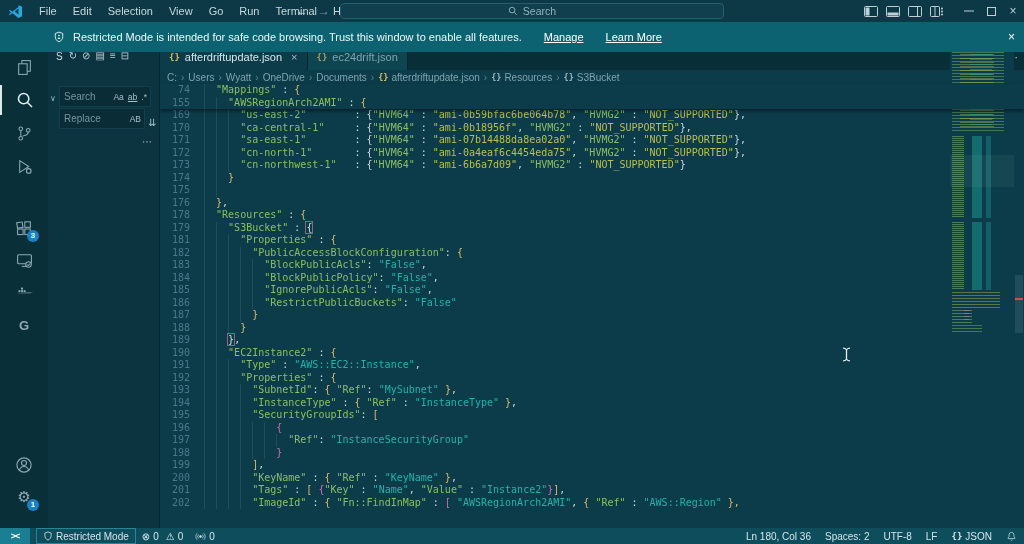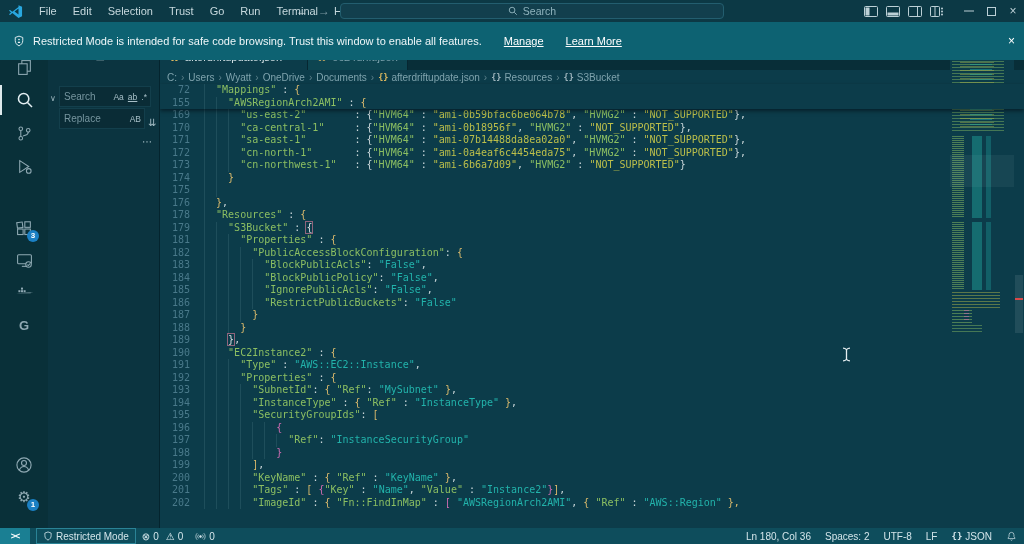--- a/index.html
+++ b/index.html
@@ -24,22 +24,22 @@
   .nav-arrows .dim{color:#7d99a3;}
   .title-search{position:absolute;left:340px;top:3px;width:384px;height:16px;background:#123f4d;
     border:1px solid #235e6f;border-radius:4px;display:flex;align-items:center;justify-content:center;
     gap:5px;color:#8fb3bd;font-size:10.5px;}
   .win-icons{position:absolute;right:0;top:0;height:22px;display:flex;align-items:center;}
   .win-icons .wi{width:22px;height:22px;display:flex;align-items:center;justify-content:center;color:#bcd0d6;}
   .wi.space{width:10px;}
   .wi-close{font-size:12px;}
 
   
-  .banner{position:absolute;top:22px;left:0;right:0;height:38px;background:var(--banner);
-    display:flex;align-items:center;color:#eef6f8;font-size:11px;z-index:29;}
+  .banner{position:absolute;top:22px;left:0;right:0;height:30px;background:var(--banner);
+    display:flex;align-items:center;color:#eef6f8;font-size:11px;z-index:29;padding-left:40px;}
   .banner .bicon{margin:0 8px 0 13px;display:flex;}
   .banner a{color:#fff;text-decoration:underline;margin-left:22px;cursor:pointer;}
   .banner .bclose{position:absolute;right:9px;font-size:12px;color:#fff;cursor:pointer;}
 
   
   .main{position:absolute;top:44px;left:0;right:0;bottom:16px;display:flex;}
 
   
   .activitybar{width:48px;background:var(--activity);position:relative;flex:none;}
   .ab-item{position:absolute;left:0;width:48px;height:30px;display:flex;align-items:center;justify-content:center;color:var(--icon);}
@@ -137,21 +137,21 @@
 
   <div class="titlebar">
     <svg class="logo" viewBox="0 0 16 16">
       <path d="M11.2 1.2 15 3v10l-3.8 1.8L4.6 9.7l-2.4 2-1.2-.7 2.2-2-2.2-2 1.2-.7 2.4 2 6.6-5.1z" fill="#29a8e0"></path>
       <path d="M11.2 4.9v6.2L7 8z" fill="#0c3945"></path>
     </svg>
     <div class="menubar" style="display:flex;">
         <span class="menu-item">File</span>
         <span class="menu-item">Edit</span>
         <span class="menu-item">Selection</span>
-        <span class="menu-item">Trust</span>
+        <span class="menu-item">View</span>
         <span class="menu-item">Go</span>
         <span class="menu-item">Run</span>
         <span class="menu-item">Terminal</span>
         <span class="menu-item">Help</span>
       </div>
     <div class="nav-arrows">
       <span>←</span>
       <span class="dim">→</span>
     </div>
     <div class="title-search">
@@ -355,21 +355,21 @@
           <span class="sep">›</span>
           <span class="bc-ic">{}</span>
           <span>Resources</span>
           <span class="sep">›</span>
           <span class="bc-ic">{}</span>
           <span>S3Bucket</span>
         </div>
 
       <div class="codewrap">
         <div class="sticky">
-            <div class="crow"><span class="ln">72</span><span class="ccode"><i class="guide" style="left: 0ch;"></i><span class="t-w">  </span><span class="t-k">"Mappings"</span><span class="t-p"> : </span><span class="t-g">{</span></span></div>
+            <div class="crow"><span class="ln">74</span><span class="ccode"><i class="guide" style="left: 0ch;"></i><span class="t-w">  </span><span class="t-k">"Mappings"</span><span class="t-p"> : </span><span class="t-g">{</span></span></div>
             <div class="crow"><span class="ln">155</span><span class="ccode"><i class="guide" style="left: 0ch;"></i><i class="guide" style="left: 2ch;"></i><span class="t-w">    </span><span class="t-k">"AWSRegionArch2AMI"</span><span class="t-p"> : </span><span class="t-g">{</span></span></div>
           </div>
         <div>
             <div class="crow"><span class="ln">169</span><span class="ccode"><i class="guide" style="left: 0ch;"></i><i class="guide" style="left: 2ch;"></i><i class="guide" style="left: 4ch;"></i><span class="t-w">      </span><span class="t-k">"us-east-2"</span><span class="t-p">        : </span><span class="t-p">{</span><span class="t-k">"HVM64"</span><span class="t-p"> : </span><span class="t-y">"ami-0b59bfac6be064b78"</span><span class="t-p">, </span><span class="t-k">"HVMG2"</span><span class="t-p"> : </span><span class="t-y">"NOT_SUPPORTED"</span><span class="t-p">},</span></span></div>
             <div class="crow"><span class="ln">170</span><span class="ccode"><i class="guide" style="left: 0ch;"></i><i class="guide" style="left: 2ch;"></i><i class="guide" style="left: 4ch;"></i><span class="t-w">      </span><span class="t-k">"ca-central-1"</span><span class="t-p">     : </span><span class="t-p">{</span><span class="t-k">"HVM64"</span><span class="t-p"> : </span><span class="t-y">"ami-0b18956f"</span><span class="t-p">, </span><span class="t-k">"HVMG2"</span><span class="t-p"> : </span><span class="t-y">"NOT_SUPPORTED"</span><span class="t-p">},</span></span></div>
             <div class="crow"><span class="ln">171</span><span class="ccode"><i class="guide" style="left: 0ch;"></i><i class="guide" style="left: 2ch;"></i><i class="guide" style="left: 4ch;"></i><span class="t-w">      </span><span class="t-k">"sa-east-1"</span><span class="t-p">        : </span><span class="t-p">{</span><span class="t-k">"HVM64"</span><span class="t-p"> : </span><span class="t-y">"ami-07b14488da8ea02a0"</span><span class="t-p">, </span><span class="t-k">"HVMG2"</span><span class="t-p"> : </span><span class="t-y">"NOT_SUPPORTED"</span><span class="t-p">},</span></span></div>
             <div class="crow"><span class="ln">172</span><span class="ccode"><i class="guide" style="left: 0ch;"></i><i class="guide" style="left: 2ch;"></i><i class="guide" style="left: 4ch;"></i><span class="t-w">      </span><span class="t-k">"cn-north-1"</span><span class="t-p">       : </span><span class="t-p">{</span><span class="t-k">"HVM64"</span><span class="t-p"> : </span><span class="t-y">"ami-0a4eaf6c4454eda75"</span><span class="t-p">, </span><span class="t-k">"HVMG2"</span><span class="t-p"> : </span><span class="t-y">"NOT_SUPPORTED"</span><span class="t-p">},</span></span></div>
             <div class="crow"><span class="ln">173</span><span class="ccode"><i class="guide" style="left: 0ch;"></i><i class="guide" style="left: 2ch;"></i><i class="guide" style="left: 4ch;"></i><span class="t-w">      </span><span class="t-k">"cn-northwest-1"</span><span class="t-p">   : </span><span class="t-p">{</span><span class="t-k">"HVM64"</span><span class="t-p"> : </span><span class="t-y">"ami-6b6a7d09"</span><span class="t-p">, </span><span class="t-k">"HVMG2"</span><span class="t-p"> : </span><span class="t-y">"NOT_SUPPORTED"</span><span class="t-p">}</span></span></div>
             <div class="crow"><span class="ln">174</span><span class="ccode"><i class="guide" style="left: 0ch;"></i><i class="guide" style="left: 2ch;"></i><span class="t-w">    </span><span class="t-g">}</span></span></div>
             <div class="crow"><span class="ln">175</span><span class="ccode"><i class="guide" style="left: 0ch;"></i><i class="guide" style="left: 2ch;"></i></span></div>

